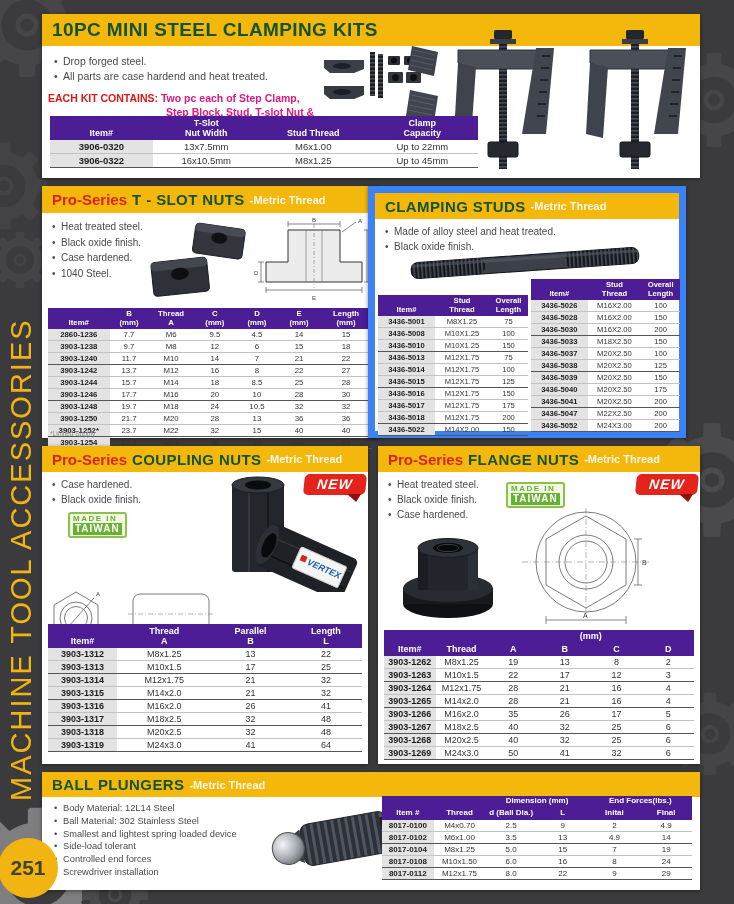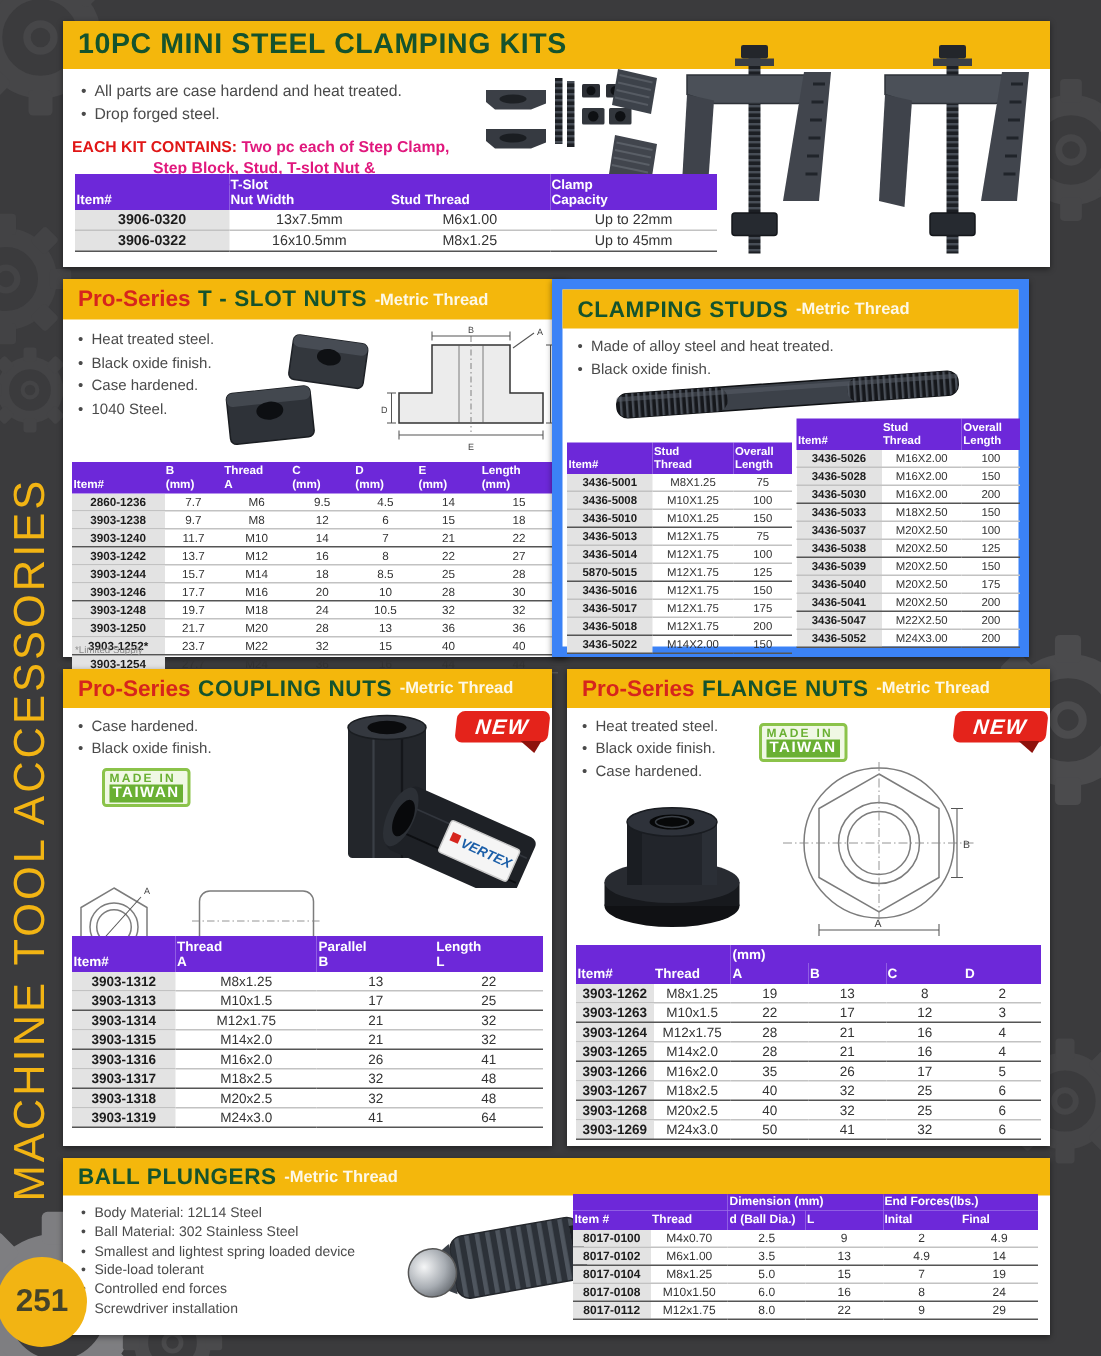--- a/index.html
+++ b/index.html
@@ -9,23 +9,23 @@
 .panel{position:absolute;background:#fff;z-index:1;box-shadow:0 1px 4px rgba(0,0,0,.45)}
 .band{position:absolute;left:0;top:0;right:0;background:#f4b70c;display:flex;align-items:center;padding-left:10px;gap:5px;white-space:nowrap;overflow:hidden}
 .t-red{color:#d6251d;font-weight:700}
 .t-main{color:#14532d;font-weight:700;letter-spacing:.4px}
 .t-sub{color:#fdf8e7;font-weight:700}
 .bul{position:absolute;color:#4a4a4a}
 .bi{padding-left:11px;position:relative}
 .bi::before{content:"•";position:absolute;left:2px}
 .contains{position:absolute;font-weight:700;color:#e0187d;line-height:1.3}
 .c-label{color:#e01616}
-.c-ind{display:inline-block;margin-left:54px}
+.c-ind{display:inline-block;margin-left:118px}
 .tbl{border-collapse:collapse;table-layout:fixed;width:100%}
-.tbl th{background:#6d28d9;color:#fff;white-space:pre-line;text-align:left;vertical-align:bottom;padding:2px 1px;line-height:1.12;font-weight:700}
+.tbl th{background:#4c1d95;color:#fff;white-space:pre-line;text-align:center;vertical-align:bottom;padding:2px 1px;line-height:1.12;font-weight:700}
 .tbl td{text-align:center;border-bottom:1px solid #c2c2c2;color:#333;padding:1px 1px;overflow:hidden}
 .tbl td:first-child{background:#e3e3e3;font-weight:700;color:#1c1c1c}
 .tbl tr:last-child td{border-bottom:1.5px solid #555}
 .sep2 tbody tr:nth-child(2n) td{border-bottom:1.5px solid #555}
 .sep3 tbody tr:nth-child(3n) td{border-bottom:1.5px solid #555}
 .newbadge{position:absolute;background:#e4231b;color:#fff;font-style:italic;font-weight:700;font-size:14px;letter-spacing:1px;padding:2px 13px 3px;border-radius:5px;transform:skewX(-6deg);z-index:4}
 .newbadge::after{content:"";position:absolute;right:4px;bottom:-7px;border-left:10px solid transparent;border-right:4px solid transparent;border-top:8px solid #8e120c}
 .mit{position:absolute;border:2px solid #8bc34a;background:#f0f8e4;border-radius:3px;padding:1px 3px;text-align:left;line-height:1}
 .mit .l1{color:#6ab033;font-weight:700;font-size:8px;letter-spacing:1.5px;display:block}
 .mit .l2{background:#6ab033;color:#fff;font-weight:700;font-size:10px;display:block;padding:1px 2px;letter-spacing:1px}
@@ -102,22 +102,22 @@
   </svg>
 
 <div class="side-text">MACHINE TOOL ACCESSORIES</div>
 <div class="pageno">251</div>
 
 <div class="panel" style="left:42px;top:14px;width:658px;height:164px">
   <div class="band" style="height:32px">
     <span class="t-main" style="font-size:19px">10PC MINI STEEL CLAMPING KITS</span>
   </div>
   <div class="bul" style="left:10px;top:40px;font-size:10.5px;line-height:1.45">
+    <div class="bi">Drop forged steel.</div>
     <div class="bi">All parts are case hardend and heat treated.</div>
-    <div class="bi">Drop forged steel.</div>
   </div>
   <div class="contains" style="left:6px;top:78px;font-size:10.5px">
     <span class="c-label">EACH KIT CONTAINS:</span>
     <span>Two pc each of Step Clamp,</span><br>
     <span class="c-ind">Step Block, Stud, T-slot Nut &amp;</span><br>
     <span class="c-ind">Flange Nut.</span>
   </div>
 
   <svg class="ph" style="left:278px;top:32px" width="120" height="78" viewBox="0 0 120 78">
     <polygon points="4,14 44,14 44,23 34,27 10,27 4,22" fill="#3b3f46"></polygon>
@@ -401,21 +401,21 @@
           <td>3436-5013</td>
           <td>M12X1.75</td>
           <td>75</td>
         </tr>
         <tr>
           <td>3436-5014</td>
           <td>M12X1.75</td>
           <td>100</td>
         </tr>
         <tr>
-          <td>5870-5015</td>
+          <td>3436-5015</td>
           <td>M12X1.75</td>
           <td>125</td>
         </tr>
         <tr>
           <td>3436-5016</td>
           <td>M12X1.75</td>
           <td>150</td>
         </tr>
         <tr>
           <td>3436-5017</td>

